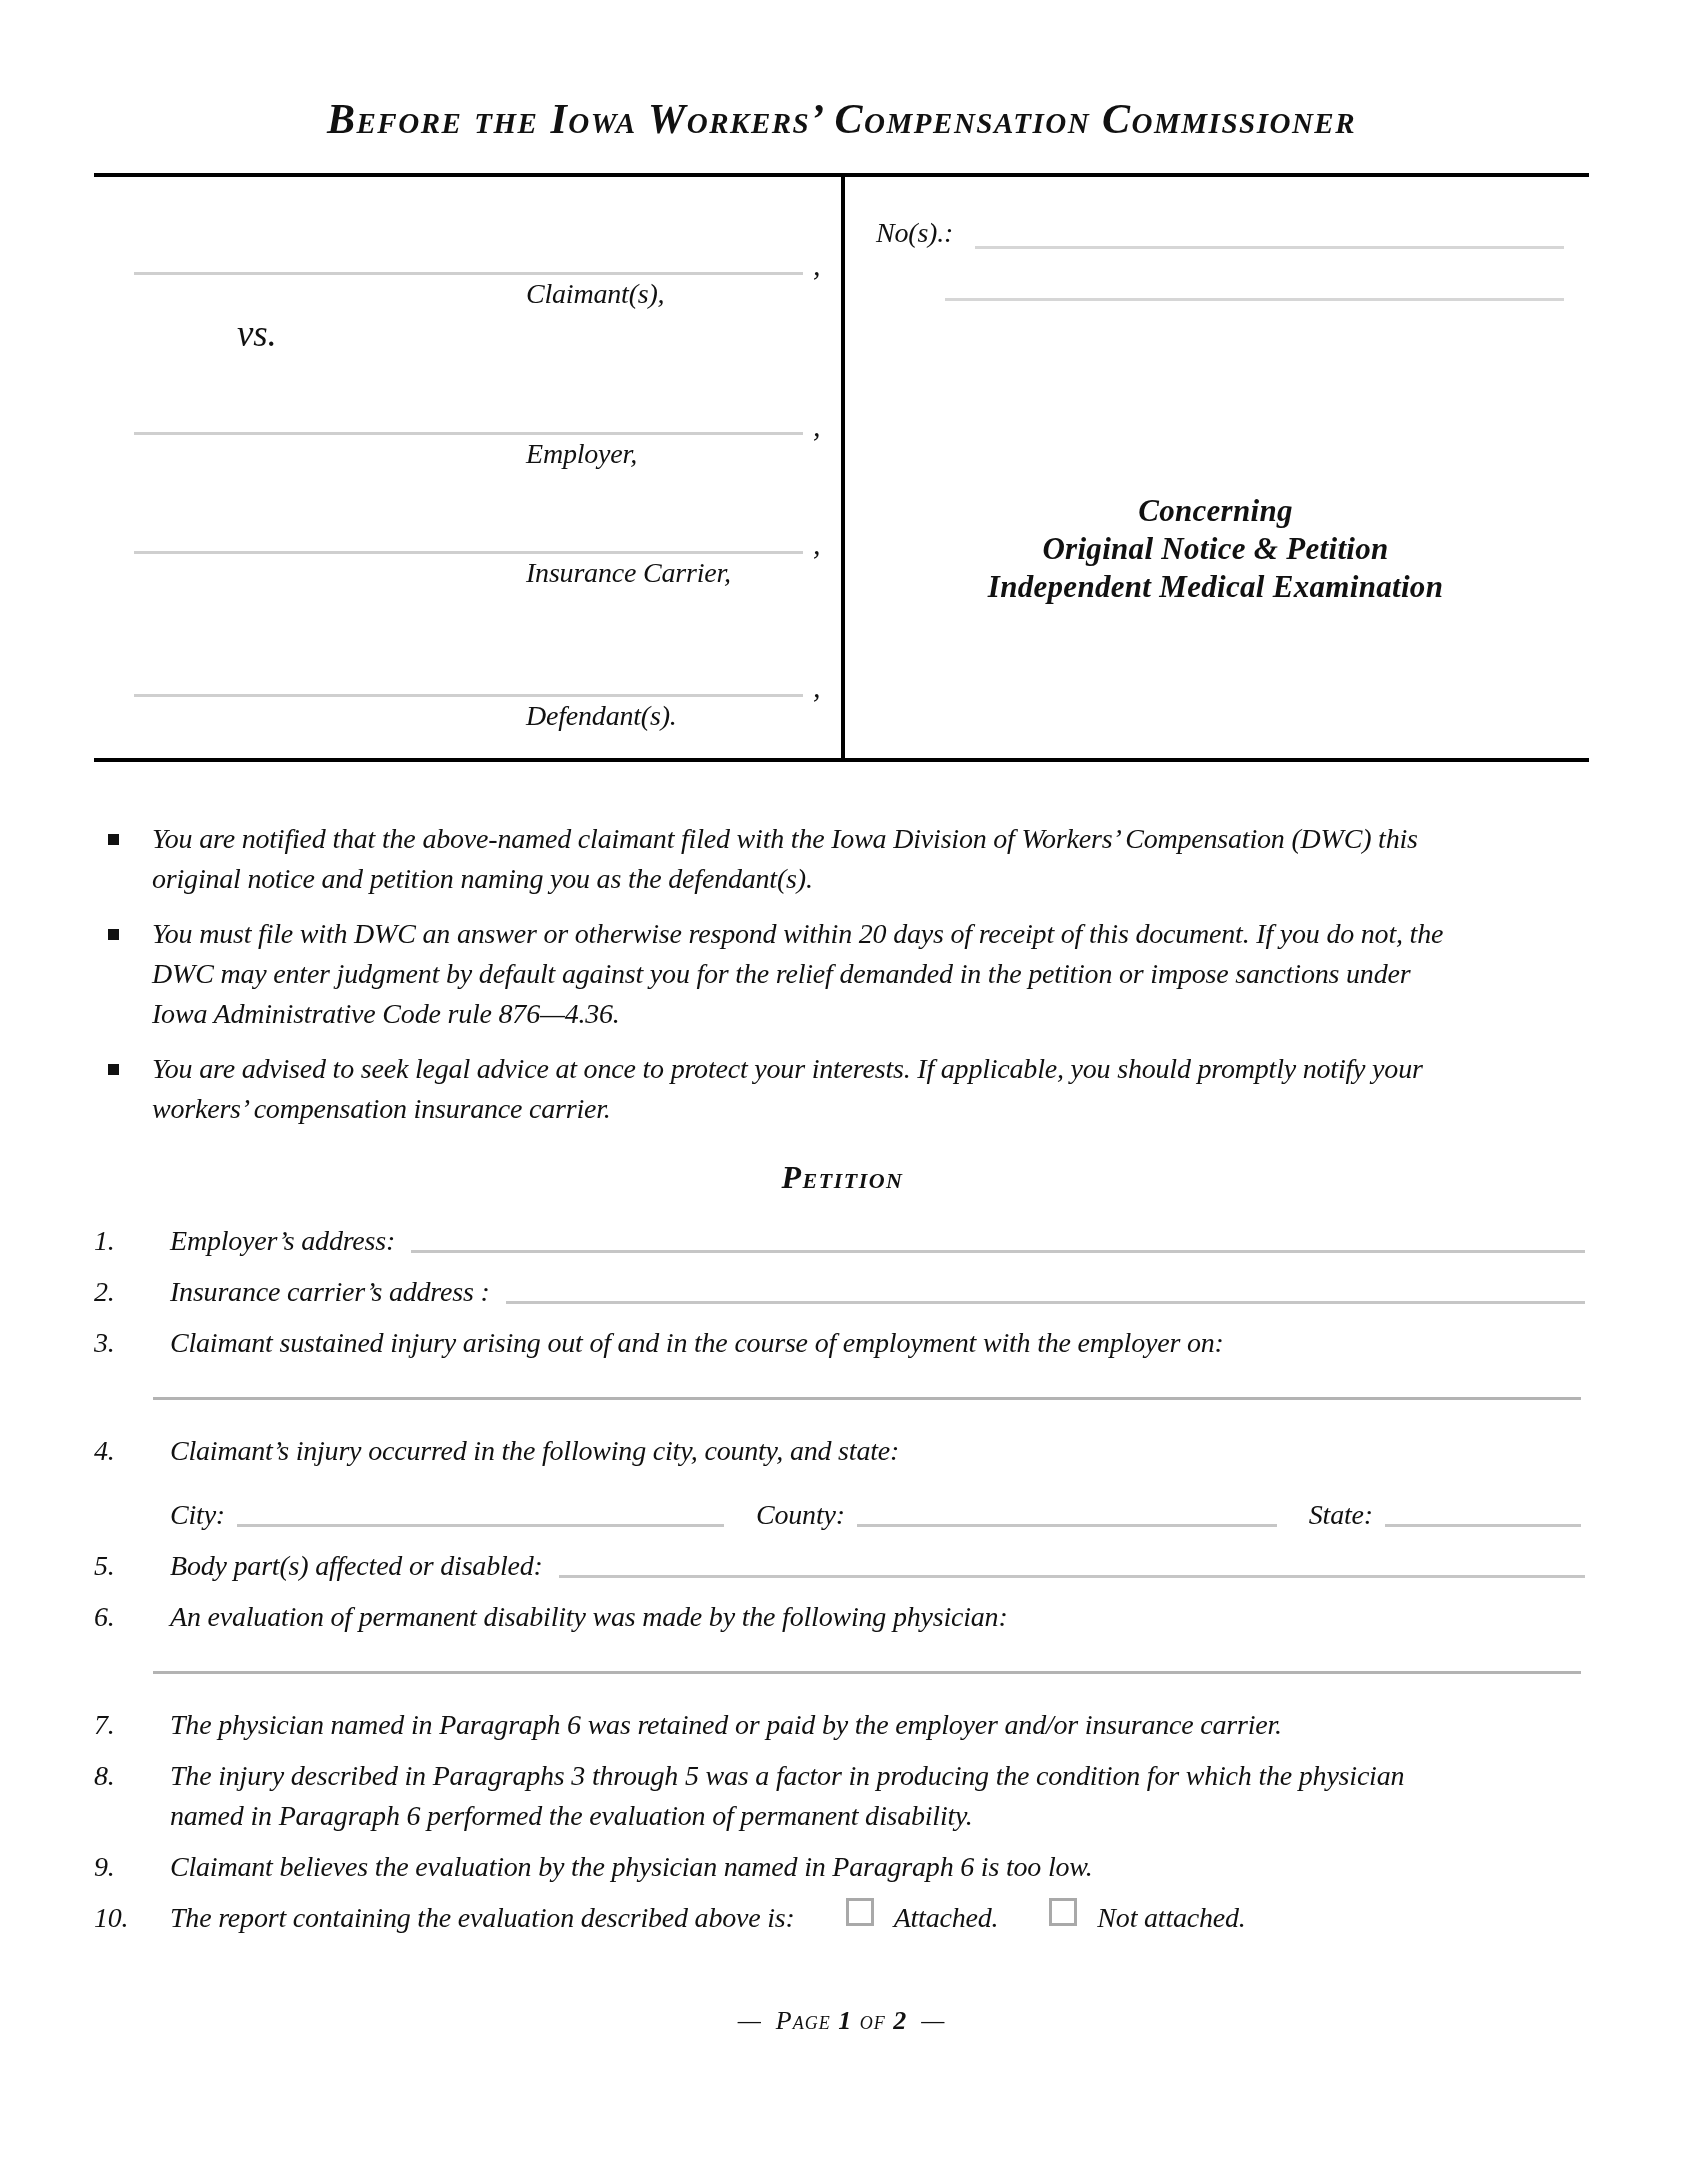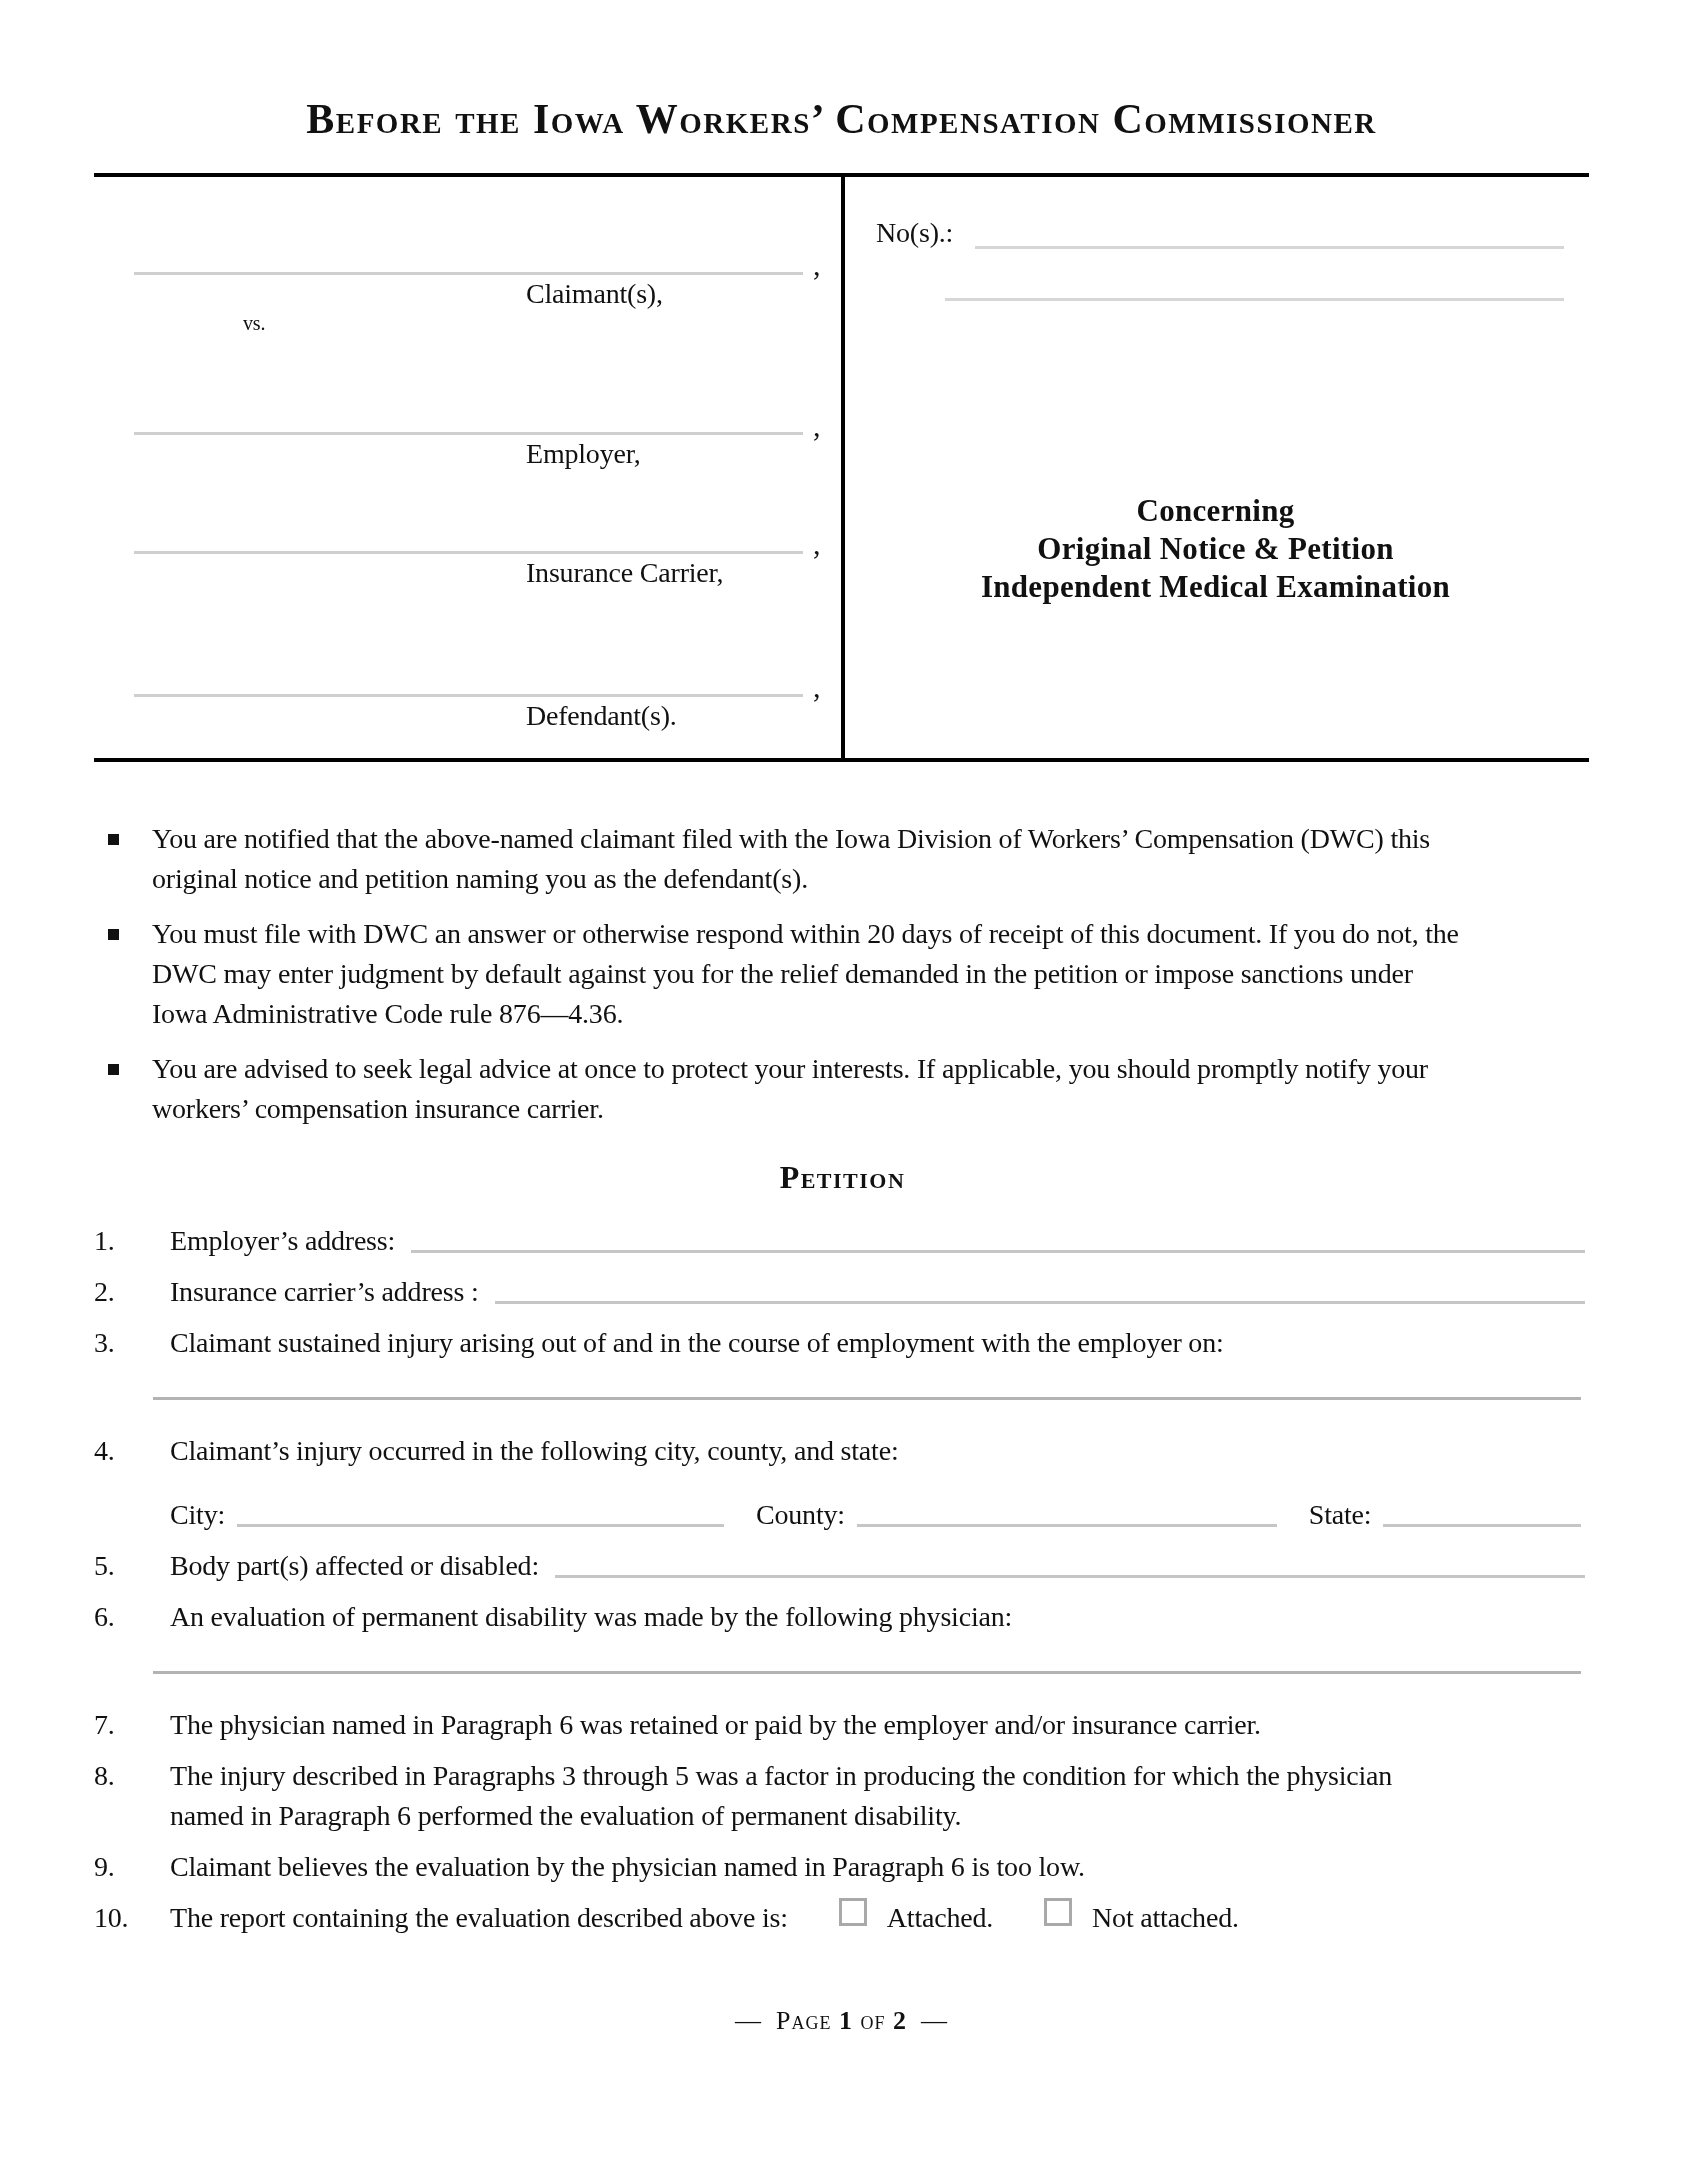--- a/index.html
+++ b/index.html
@@ -1,36 +1,36 @@
 <!DOCTYPE html>
 <html><head>
 <meta charset="utf-8">
 <style>
   html,body{margin:0;padding:0;background:#ffffff;}
   .page{
     position:relative;width:1683px;height:2178px;background:#ffffff;
     font-family:"Liberation Serif","DejaVu Serif",serif;color:#111;
-    font-size:28px;letter-spacing:-0.2px;
+    font-size:28px;letter-spacing:-0.2px;font-style:italic;
   }
   
   .doc-main-title{
     position:absolute;top:95px;left:0;width:100%;text-align:center;
     font-size:42px;font-weight:bold;font-variant:small-caps;letter-spacing:1.5px;margin:0;
   }
   
   .caption-box{
     position:absolute;left:94px;top:173px;width:1495px;height:589px;
     border-top:4px solid #000;border-bottom:4px solid #000;box-sizing:border-box;
   }
   .caption-divider{position:absolute;left:747px;top:0;bottom:0;width:4px;background:#000;}
   .fill-line{height:0;border-bottom:3px solid #cfcfcf;}
   .cap-line{position:absolute;left:40px;width:669px;}
   .cap-comma{position:absolute;left:719px;font-size:30px;}
   .cap-label{position:absolute;left:432px;font-size:28px;}
-  .vs-label{position:absolute;left:149px;font-size:20px;}
+  .vs-label{position:absolute;left:143px;font-size:37px;}
   .nos-label{position:absolute;left:782px;top:40px;font-size:28px;}
   .nos-line-1{position:absolute;left:881px;top:69px;width:589px;border-bottom:3px solid #d6d6d6;}
   .nos-line-2{position:absolute;left:851px;top:121px;width:619px;border-bottom:3px solid #d6d6d6;}
   .doc-subtitle{
     position:absolute;left:750px;top:315px;width:743px;text-align:center;
     font-size:31px;font-weight:bold;line-height:38px;letter-spacing:0.3px;
   }
   
   .content{position:absolute;left:94px;top:792px;width:1497px;}
   .section-heading{

